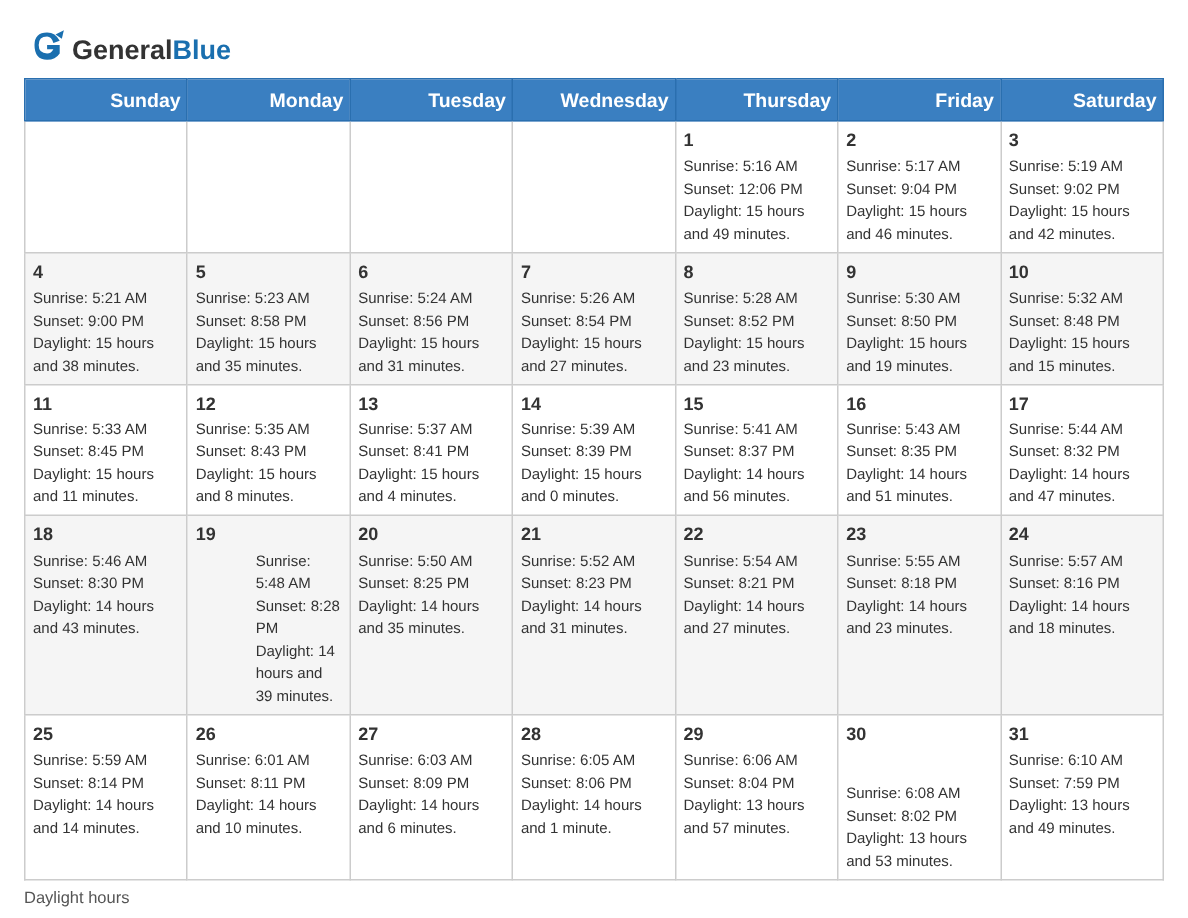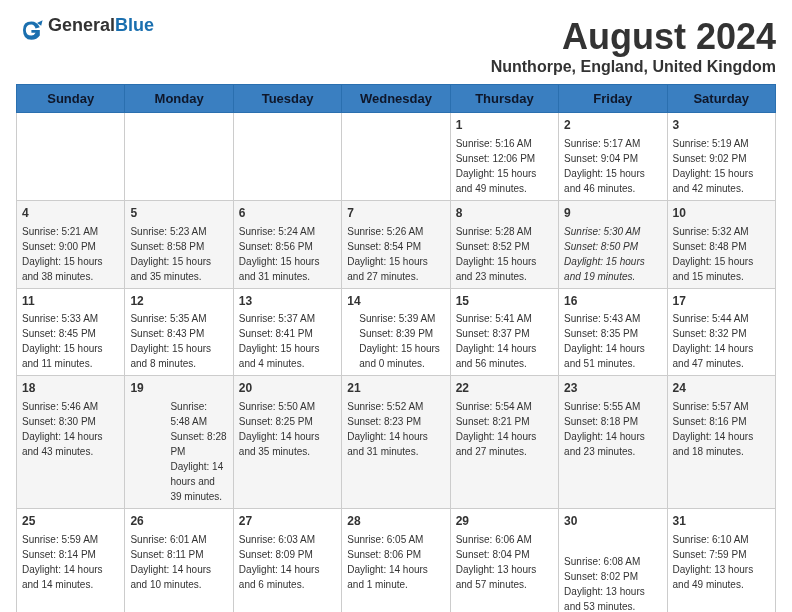--- a/index.html
+++ b/index.html
@@ -11,21 +11,21 @@
       padding: 16px;
     }
     .header-section {
       display: flex;
       justify-content: space-between;
       align-items: flex-start;
       margin-bottom: 8px;
     }
     .logo {
       display: flex;
-      align-items: flex-start;
+      align-items: flex-end;
       gap: 4px;
     }
     .logo-text {
       font-size: 18px;
       font-weight: bold;
       line-height: 1.1;
     }
     .logo-general { color: #333; }
     .logo-blue { color: #1a6faf; }
     .logo-icon {
@@ -45,23 +45,23 @@
       font-weight: bold;
       color: #333;
     }
     .calendar-table {
       width: 100%;
       border-collapse: collapse;
       font-size: 11px;
     }
     .calendar-table th {
       background-color: #3a7fc1;
-      color: #0f172a;
+      color: #ffffff;
       padding: 6px 4px;
-      text-align: center;
+      text-align: right;
       font-size: 13px;
       font-weight: bold;
       border: 1px solid #2a6faf;
     }
     .calendar-table td {
       border: 1px solid #ccc;
       padding: 4px 5px;
       vertical-align: top;
       width: 108px;
       min-height: 80px;
@@ -102,24 +102,20 @@
 <div class="header-section">
   <div class="logo">
     <svg class="logo-icon" viewBox="0 0 40 40">
       <path d="M10 20 Q10 8 22 8 Q30 8 34 16 L28 18 Q26 12 22 12 Q14 12 14 20 Q14 28 22 28 Q26 28 28 24 L22 24 L22 20 L34 20 L34 28 Q30 34 22 34 Q10 34 10 20Z" fill="#1a6faf"></path>
       <path d="M30 10 L38 6 L36 14Z" fill="#1a6faf"></path>
     </svg>
     <div>
       <div class="logo-text"><span class="logo-general">General</span><span class="logo-blue">Blue</span></div>
     </div>
   </div>
-  <div class="title-block">
-    <div class="month-year">August 2024</div>
-    <div class="location">Nunthorpe, England, United Kingdom</div>
-  </div>
 </div>
 
 <table class="calendar-table">
   <thead>
     <tr id="days-header-row">
     <th>Sunday</th>
         <th>Monday</th>
         <th>Tuesday</th>
         <th>Wednesday</th>
         <th>Thursday</th>
@@ -178,21 +174,21 @@
 Daylight: 15 hours and 27 minutes.</div>
         </td>
         <td>
           <span class="day-number">8</span>
           <div class="day-info" style="white-space: pre-line;">Sunrise: 5:28 AM
 Sunset: 8:52 PM
 Daylight: 15 hours and 23 minutes.</div>
         </td>
         <td>
           <span class="day-number">9</span>
-          <div class="day-info" style="white-space: pre-line; font-style: italic;">Sunrise: 5:30 AM
+          <div class="day-info" style="white-space: pre-line;">Sunrise: 5:30 AM
 Sunset: 8:50 PM
 Daylight: 15 hours and 19 minutes.</div>
         </td>
         <td>
           <span class="day-number">10</span>
           <div class="day-info" style="white-space: pre-line;">Sunrise: 5:32 AM
 Sunset: 8:48 PM
 Daylight: 15 hours and 15 minutes.</div>
         </td>
       </tr>
@@ -210,21 +206,21 @@
 Daylight: 15 hours and 8 minutes.</div>
         </td>
         <td>
           <span class="day-number">13</span>
           <div class="day-info" style="white-space: pre-line;">Sunrise: 5:37 AM
 Sunset: 8:41 PM
 Daylight: 15 hours and 4 minutes.</div>
         </td>
         <td>
           <span class="day-number">14</span>
-          <div class="day-info" style="white-space: pre-line; margin-left: 12px;">Sunrise: 5:39 AM
+          <div class="day-info" style="white-space: pre-line;">Sunrise: 5:39 AM
 Sunset: 8:39 PM
 Daylight: 15 hours and 0 minutes.</div>
         </td>
         <td>
           <span class="day-number">15</span>
           <div class="day-info" style="white-space: pre-line;">Sunrise: 5:41 AM
 Sunset: 8:37 PM
 Daylight: 14 hours and 56 minutes.</div>
         </td>
         <td>

